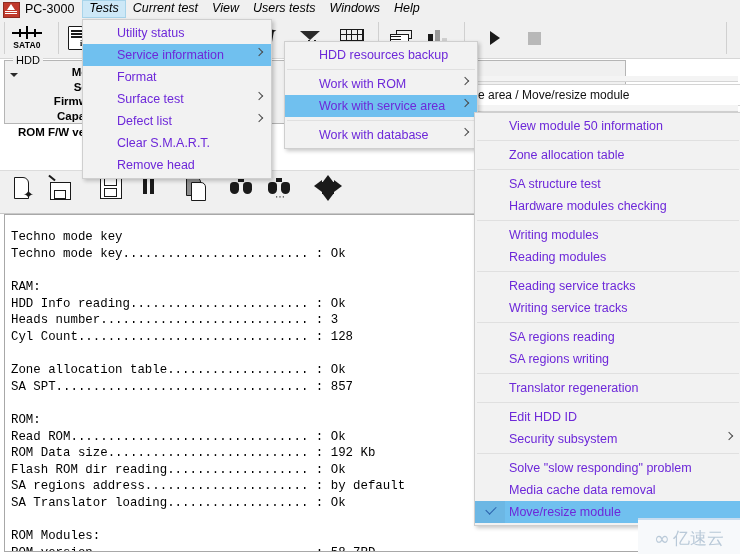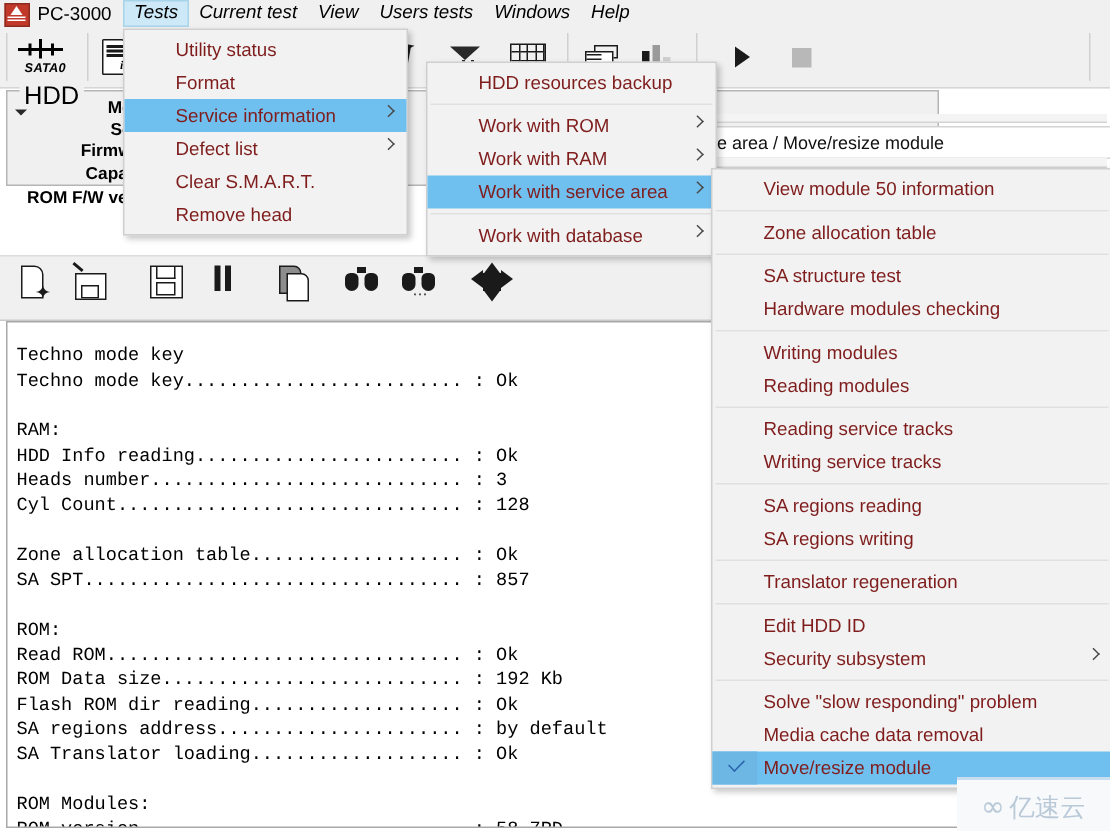--- a/index.html
+++ b/index.html
@@ -85,23 +85,22 @@
     position: absolute; top: 4px;
     width: 1px; height: 32px;
     background: #d0d0d0;
   }
   .tb-btn {
     position: absolute;
     top: 3px;
     height: 34px;
     display: flex;
     flex-direction: column;
-    align-items: flex-end;
+    align-items: center;
     justify-content: center;
-    font-style: italic;
   }
   .sata-ico {
     position: relative;
     width: 34px; height: 13px;
   }
   .sata-ico .hline { position: absolute; left: 2px; top: 6px; width: 30px; height: 2px; background: #000; }
   .sata-ico .vbar  { position: absolute; left: 16px; top: 0px; width: 2px; height: 13px; background: #000; }
   .sata-ico .tick  { position: absolute; top: 3px; width: 2px; height: 8px; background: #000; }
   .sata-label {
     font-size: 8.5px; font-weight: bold; letter-spacing: .2px;
@@ -179,21 +178,21 @@
   .hdd-group {
     position: absolute;
     left: 4px; top: 60px;
     width: 620px; height: 62px;
     border: 1px solid #b5b5b5;
     background: #f0f0f0;
   }
   .hdd-legend {
     position: absolute; left: 8px; top: -7px;
     background: #f0f0f0; padding: 0 3px;
-    font-size: 17px;
+    font-size: 11px;
   }
   .hdd-caret {
     position: absolute; left: 5px; top: 12px;
     width: 0; height: 0;
     border-left: 4px solid transparent;
     border-right: 4px solid transparent;
     border-top: 4px solid #2a2a2a;
   }
   .hdd-labels {
     position: absolute;
@@ -335,21 +334,21 @@
     padding: 2px 0;
     font-size: 12.5px;
     z-index: 50;
   }
   .menu .row {
     position: relative;
     height: 22px;
     line-height: 22px;
     padding-left: 34px;
     white-space: nowrap;
-    color: #7f1d1d;
+    color: #6d28d9;
   }
   .menu .row.hl { background: #70c0ef; }
   .menu .sepa {
     height: 1px; margin: 3px 2px 3px 2px;
     background: #e0e0e0;
   }
   .menu .arrow {
     position: absolute; right: 9px; top: 5px;
     width: 5px; height: 5px;
     border-right: 1.4px solid #4a4a4a;
@@ -591,32 +590,32 @@
 SA regions address...................... : by default
 SA Translator loading................... : Ok
 
 ROM Modules:
 ROM version............................. : 58.7RD</pre>
   <div class="logscroll"></div>
 </div>
 
 <div class="menu" id="menu-tests">
   <div class="row"><span>Utility status</span></div>
+  <div class="row hl"><span>Service information</span><span class="arrow"></span></div>
   <div class="row"><span>Format</span></div>
-  <div class="row hl"><span>Service information</span><span class="arrow"></span></div>
+  <div class="row"><span>Surface test</span><span class="arrow"></span></div>
   <div class="row"><span>Defect list</span><span class="arrow"></span></div>
   <div class="row"><span>Clear S.M.A.R.T.</span></div>
   <div class="row"><span>Remove head</span></div>
 </div>
 
 <div class="menu" id="menu-service">
   <div class="row"><span>HDD resources backup</span></div>
   <div class="sepa"></div>
   <div class="row"><span>Work with ROM</span><span class="arrow"></span></div>
-  <div class="row"><span>Work with RAM</span><span class="arrow"></span></div>
   <div class="row hl"><span>Work with service area</span><span class="arrow"></span></div>
   <div class="sepa"></div>
   <div class="row"><span>Work with database</span><span class="arrow"></span></div>
 </div>
 
 <div class="menu" id="menu-sa">
   <div class="row"><span>View module 50 information</span></div>
   <div class="sepa"></div>
   <div class="row"><span>Zone allocation table</span></div>
   <div class="sepa"></div>

